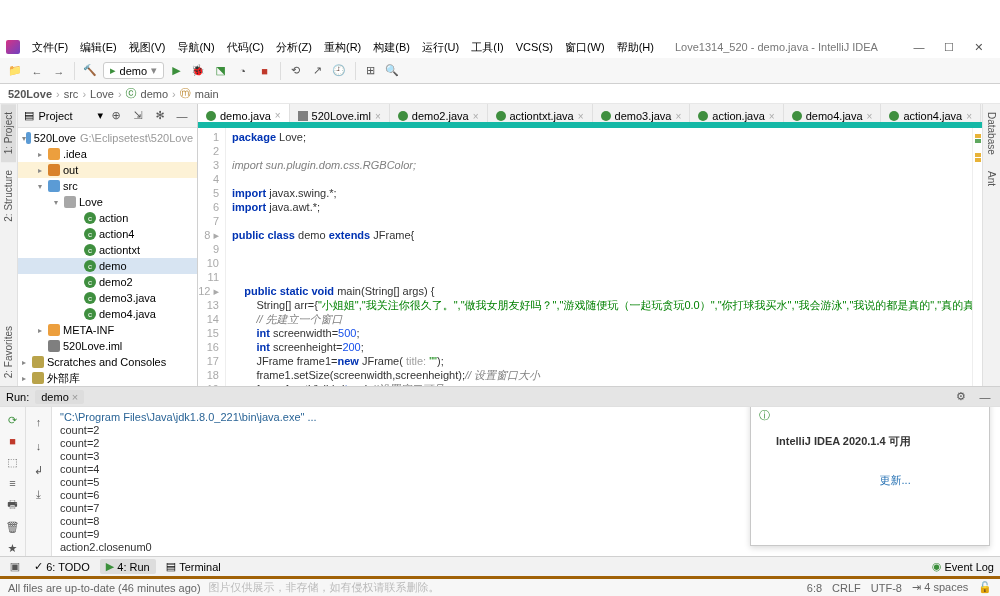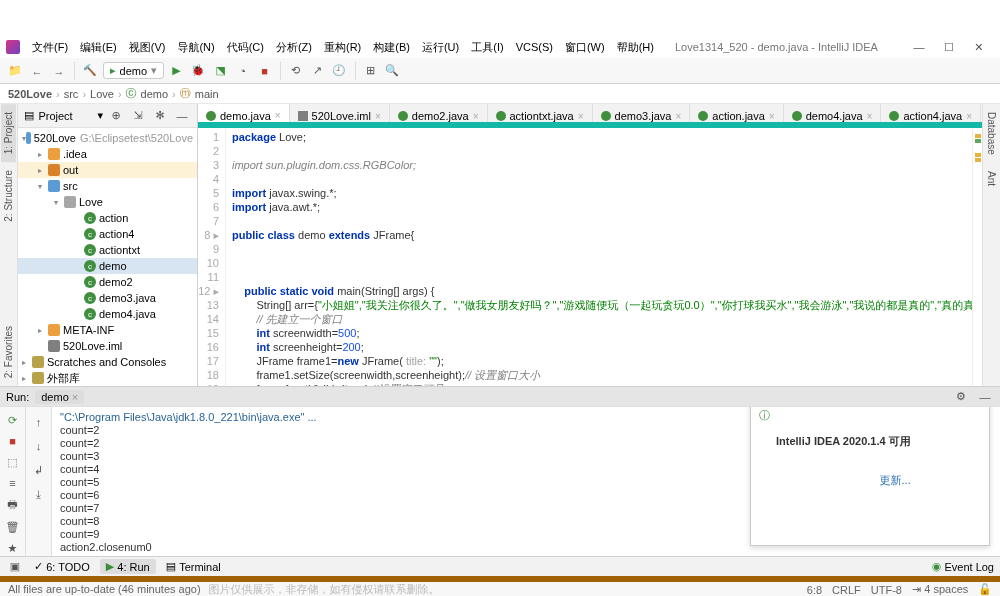--- a/index.html
+++ b/index.html
@@ -56,21 +56,21 @@
 .runhead { height: 20px; background: #e5e5e5; display: flex; align-items: center; padding: 0 6px; gap: 6px; border-bottom: 1px solid #e0e0e0; }
 .runbody { flex: 1; display: flex; min-height: 0; }
 .runside { width: 26px; background: #f7f7f7; border-right: 1px solid #e0e0e0; display: flex; flex-direction: column; align-items: center; gap: 6px; padding-top: 6px; }
 .runout { flex: 1; font-family: Consolas, monospace; font-size: 11px; padding: 4px 8px; line-height: 13px; white-space: pre; color: #333; overflow: auto; position: relative; }
 .notif { position: absolute; right: 10px; bottom: 10px; width: 240px; border: 1px solid #c8c8c8; background: #fff; padding: 6px 8px; box-shadow: 0 2px 6px rgba(0,0,0,0.15); }
 .notif .nt { font-weight: bold; color: #333; }
 .notif .nl { color: #2470b3; cursor: pointer; text-align: right; }
 .bottombar { height: 20px; background: #f2f2f2; border-top: 1px solid #d0d0d0; display: flex; align-items: center; padding: 0 6px; gap: 10px; }
 .bottombar .btab { cursor: pointer; display: flex; align-items: center; gap: 3px; }
 .bottombar .btab.active { background: #ddd; padding: 1px 6px; border-radius: 2px; }
-.statusbar { height: 20px; background: #f7f7f7; border-top: 6px solid #a16207; display: flex; align-items: center; padding: 0 8px; color: #666; }
+.statusbar { height: 20px; background: #f7f7f7; border-top: 3px solid #a16207; display: flex; align-items: center; padding: 0 8px; color: #666; }
 .statusbar .r { margin-left: auto; display: flex; gap: 10px; align-items: flex-end; }
 </style>
 </head>
 <body>
 
 <div class="menubar">
   <div class="logo"></div>
   <span class="mitem">文件(F)</span>
   <span class="mitem">编辑(E)</span>
   <span class="mitem">视图(V)</span>

